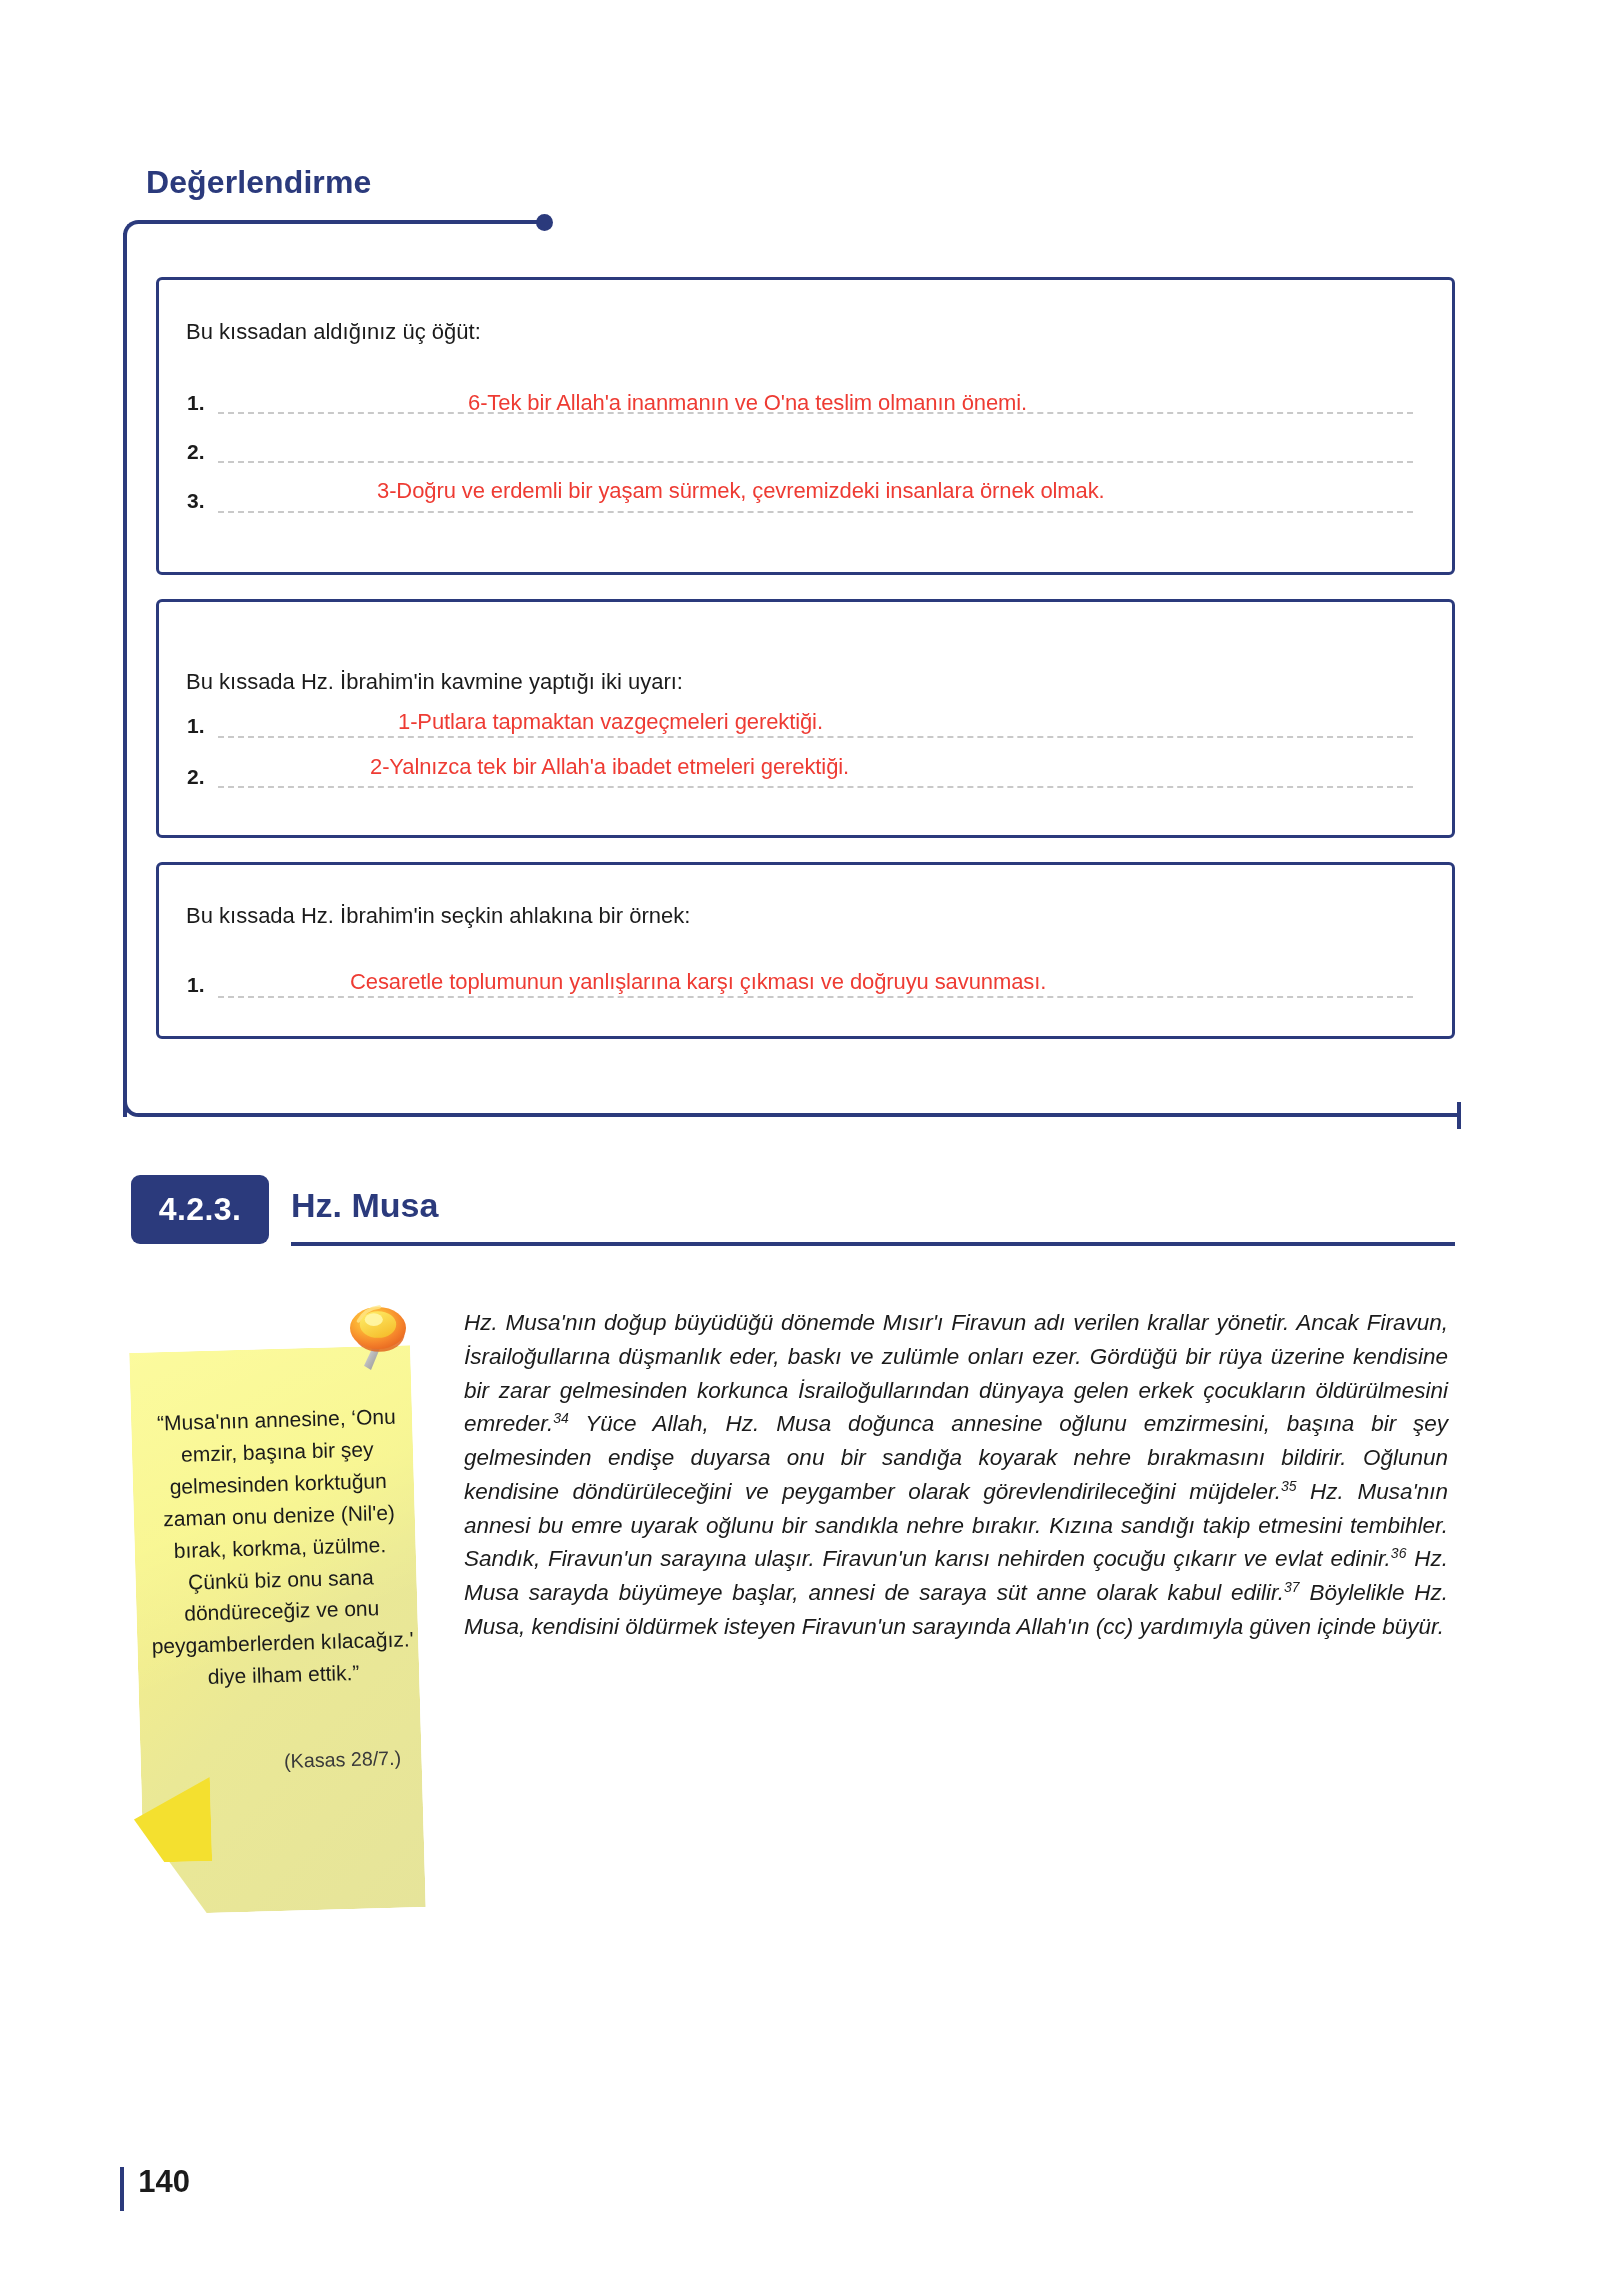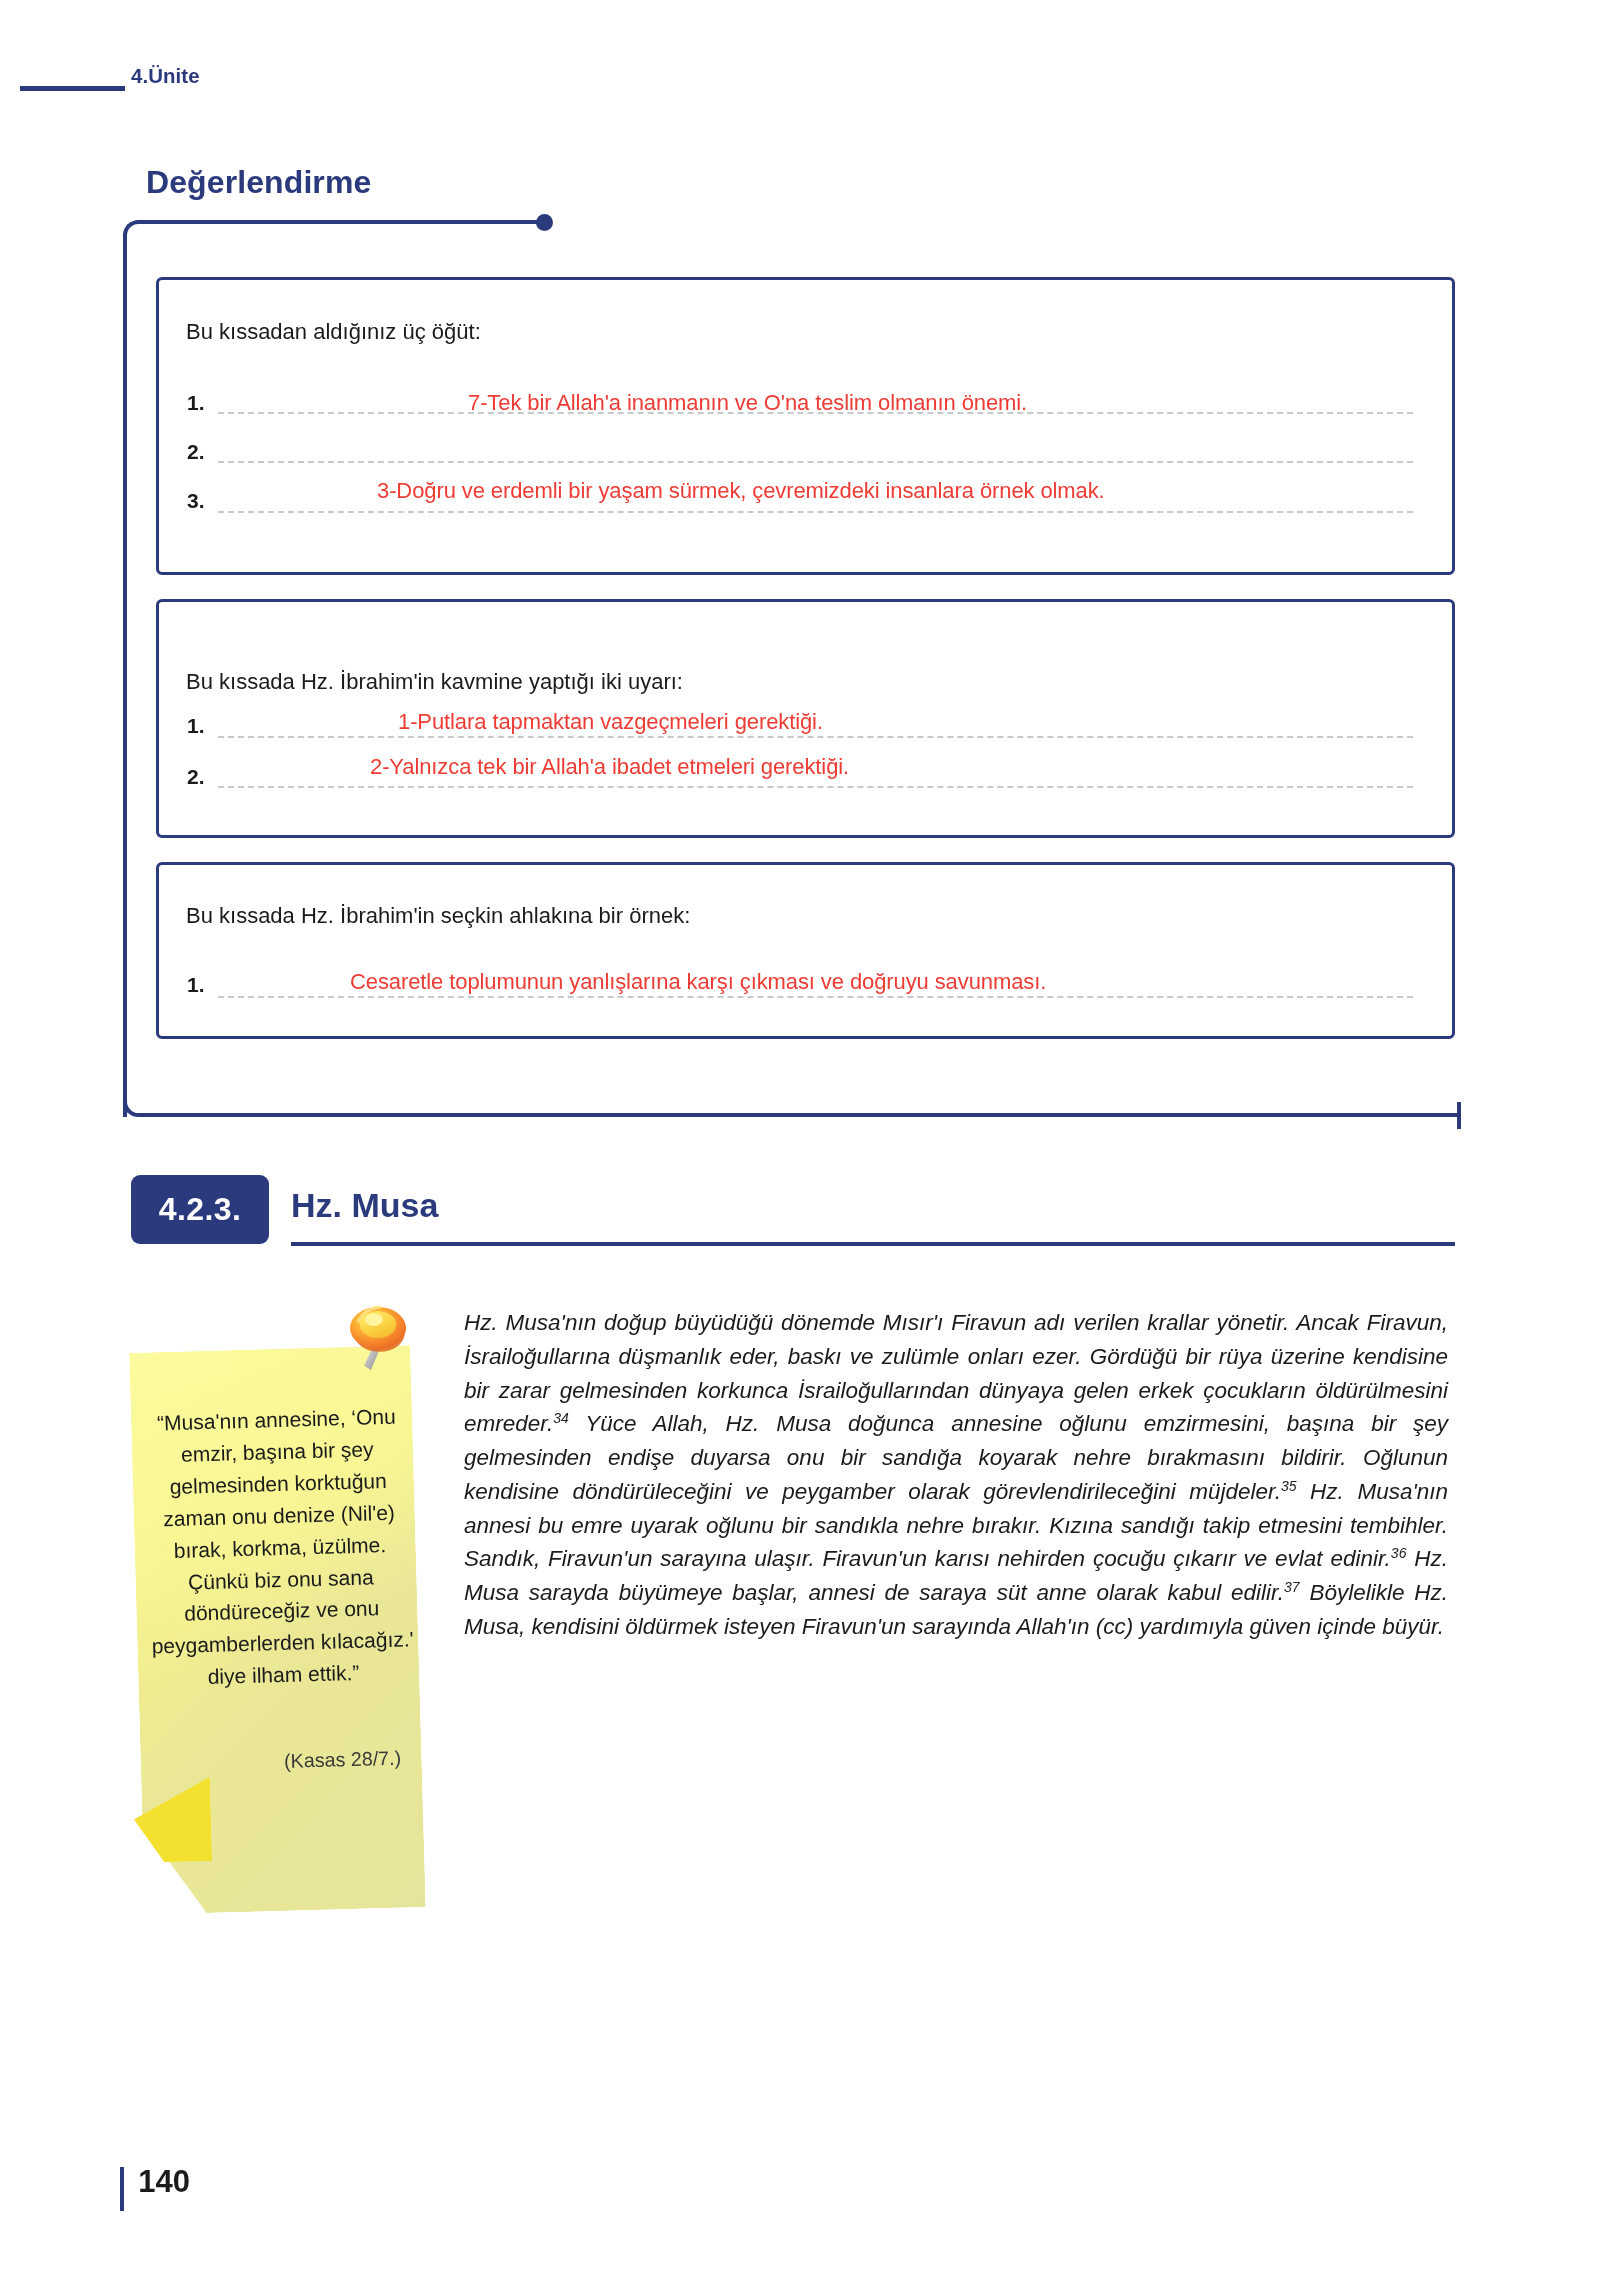--- a/index.html
+++ b/index.html
@@ -319,43 +319,39 @@
     font-size: 31px;
     font-weight: 700;
     color: #1b1b1b;
   }
 </style>
 </head>
 <body>
 
 <div class="page">
 
-  <div class="header">
-    <div class="header-rule"></div>
-    <div class="unit-label">4.Ünite</div>
-  </div>
 
   <div class="eval-title">Değerlendirme</div>
 
   <div class="bracket">
     <div class="bracket-corner-tl"></div>
     <div class="bracket-top"></div>
     <div class="bracket-dot"></div>
     <div class="bracket-left"></div>
     <div class="bracket-corner-bl"></div>
     <div class="bracket-bottom"></div>
     <div class="bracket-endcap"></div>
   </div>
 
   <div class="card" style="top:277px; height:298px;">
     <div class="card-prompt" style="left:27px; top:39px;">Bu kıssadan aldığınız üç öğüt:</div>
 
     <div class="ans-num" style="left:28px; top:111px;">1.</div>
     <div class="ans-line" style="left:59px; top:132px; width:1195px;"></div>
-    <div class="ans-red" style="left:309px; top:110px;">7-Tek bir Allah'a inanmanın ve O'na teslim olmanın önemi.</div>
+    <div class="ans-red" style="left:309px; top:110px;">6-Tek bir Allah'a inanmanın ve O'na teslim olmanın önemi.</div>
 
     <div class="ans-num" style="left:28px; top:160px;">2.</div>
     <div class="ans-line" style="left:59px; top:181px; width:1195px;"></div>
 
     <div class="ans-num" style="left:28px; top:209px;">3.</div>
     <div class="ans-line" style="left:59px; top:231px; width:1195px;"></div>
     <div class="ans-red" style="left:218px; top:198px;">3-Doğru ve erdemli bir yaşam sürmek, çevremizdeki insanlara örnek olmak.</div>
   </div>
 
   <div class="card" style="top:599px; height:239px;">

